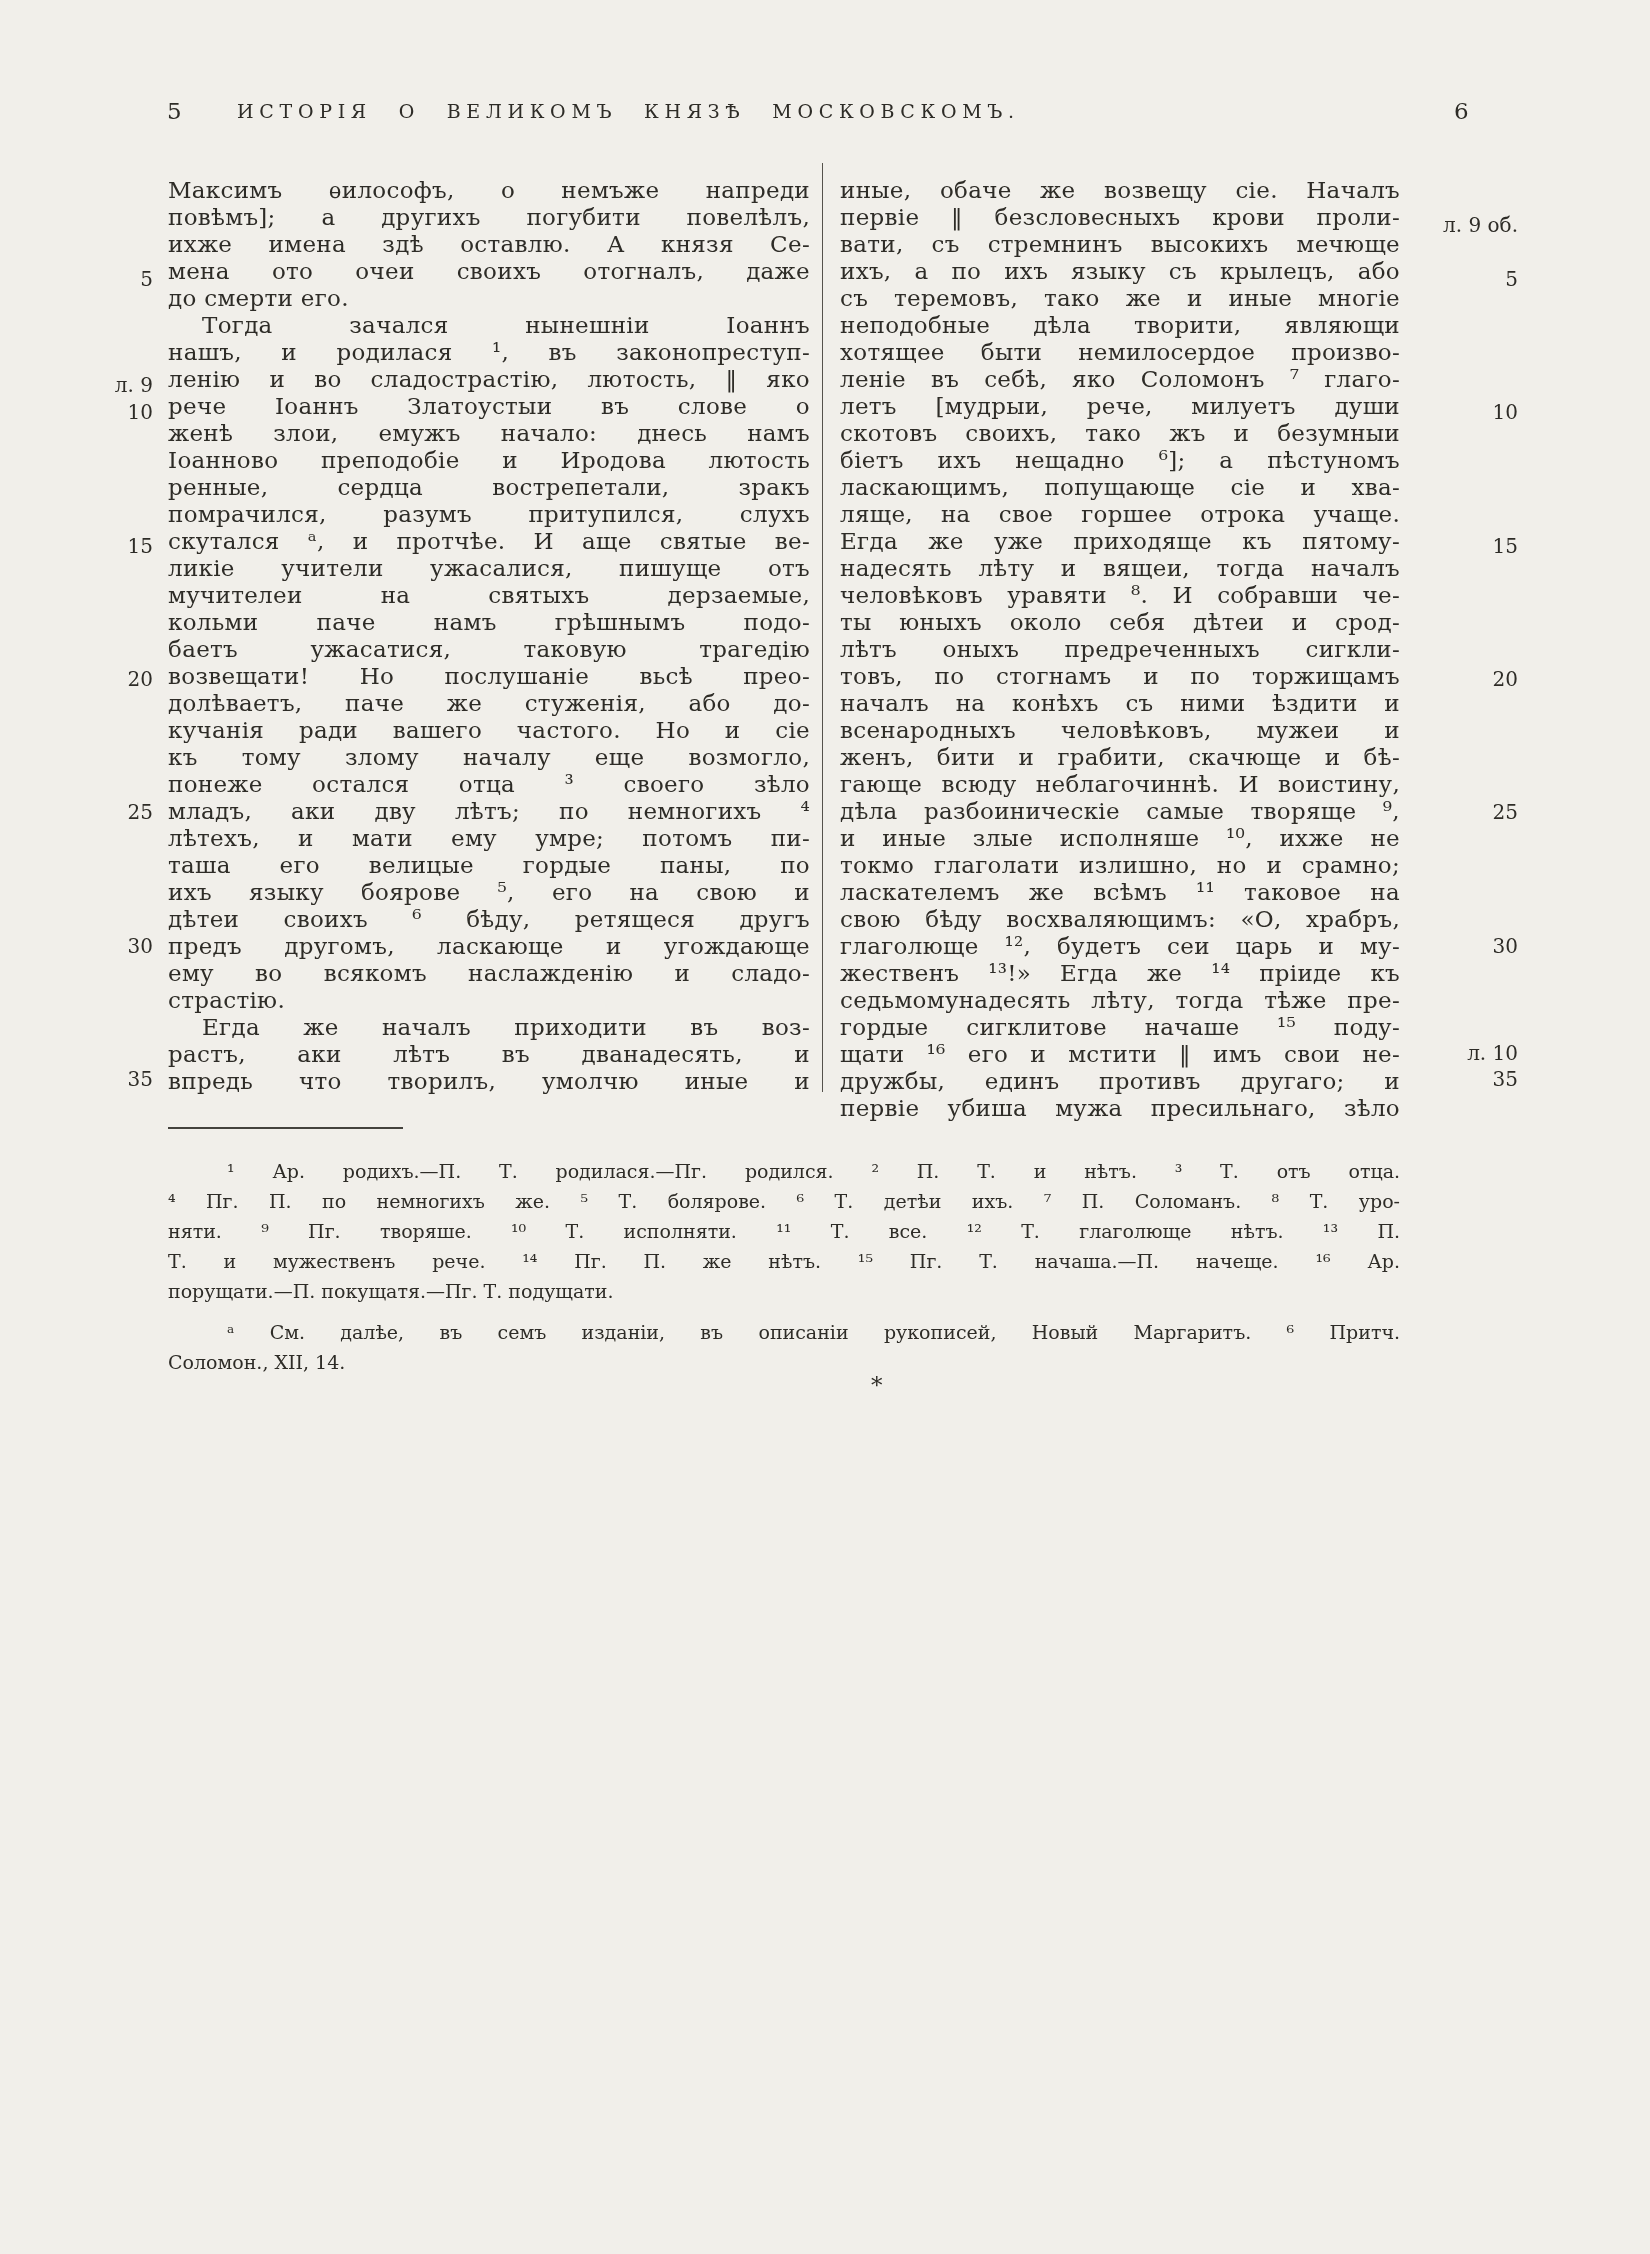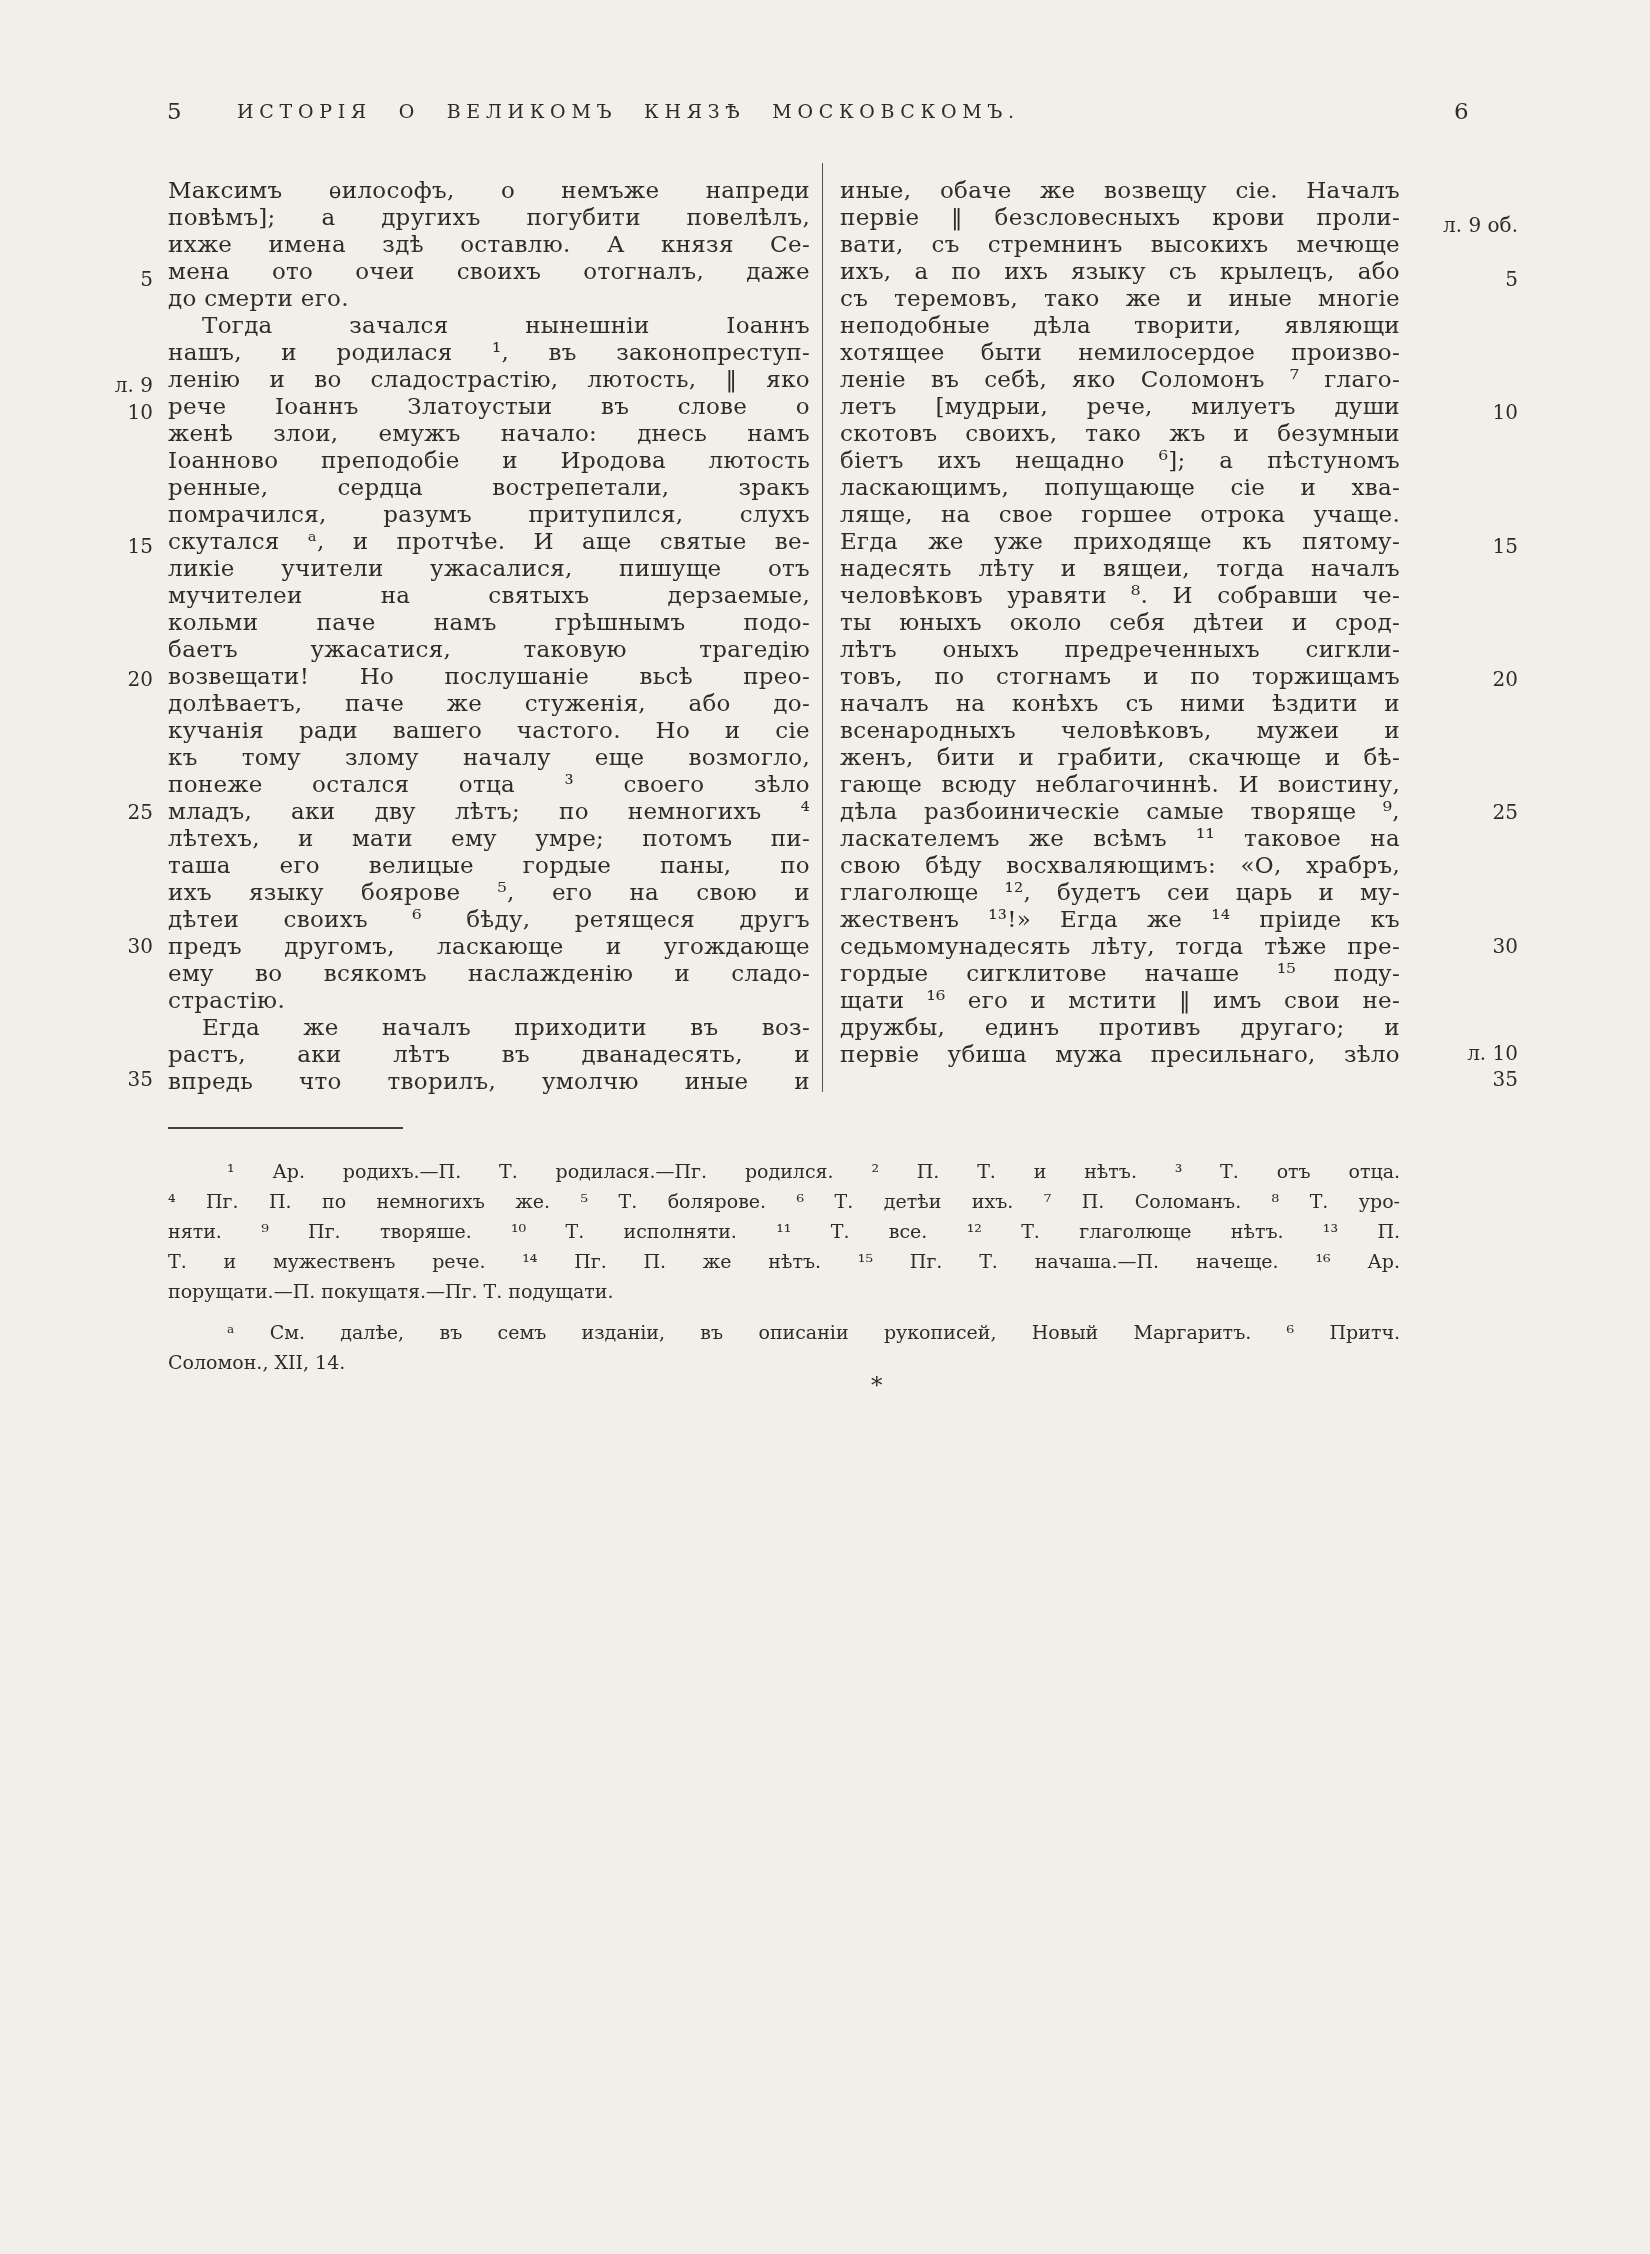--- a/index.html
+++ b/index.html
@@ -129,20 +129,22 @@
       <div class="tline">надесять лѣту и вящеи, тогда началъ</div>
       <div class="tline">человѣковъ уравяти ⁸. И собравши че-</div>
       <div class="tline">ты юныхъ около себя дѣтеи и срод-</div>
       <div class="tline">лѣтъ оныхъ предреченныхъ сигкли-</div>
       <div class="tline">товъ, по стогнамъ и по торжищамъ</div>
       <div class="tline">началъ на конѣхъ съ ними ѣздити и</div>
       <div class="tline">всенародныхъ человѣковъ, мужеи и</div>
       <div class="tline">женъ, бити и грабити, скачюще и бѣ-</div>
       <div class="tline">гающе всюду неблагочиннѣ. И воистину,</div>
       <div class="tline">дѣла разбоиническіе самые творяще ⁹,</div>
+      <div class="tline">и иные злые исполняше ¹⁰, ихже не</div>
+      <div class="tline">токмо глаголати излишно, но и срамно;</div>
       <div class="tline">ласкателемъ же всѣмъ ¹¹ таковое на</div>
       <div class="tline">свою бѣду восхваляющимъ: «О, храбръ,</div>
       <div class="tline">глаголюще ¹², будетъ сеи царь и му-</div>
       <div class="tline">жественъ ¹³!» Егда же ¹⁴ пріиде къ</div>
       <div class="tline">седьмомунадесять лѣту, тогда тѣже пре-</div>
       <div class="tline">гордые сигклитове начаше ¹⁵ поду-</div>
       <div class="tline">щати ¹⁶ его и мстити ‖ имъ свои не-</div>
       <div class="tline">дружбы, единъ противъ другаго; и</div>
       <div class="tline">первіе убиша мужа пресильнаго, зѣло</div>
     </div>

